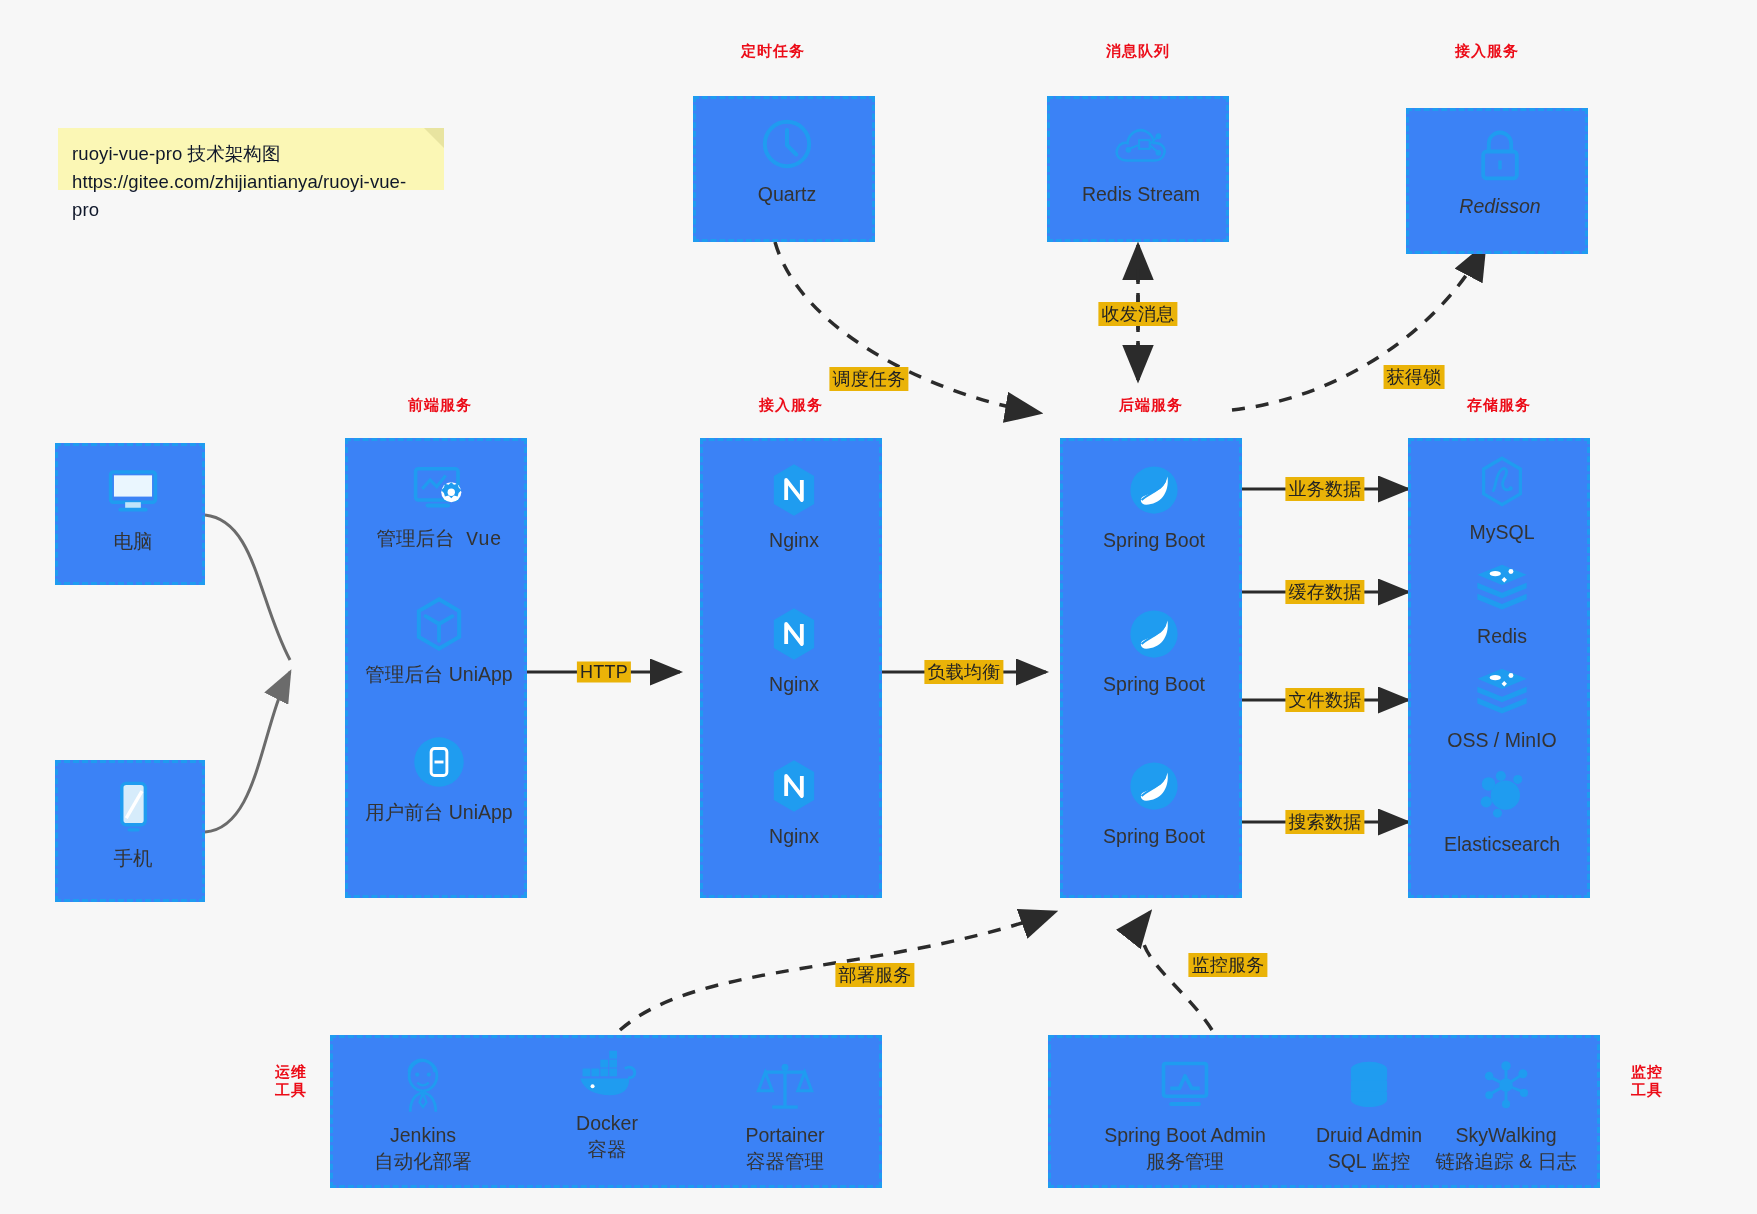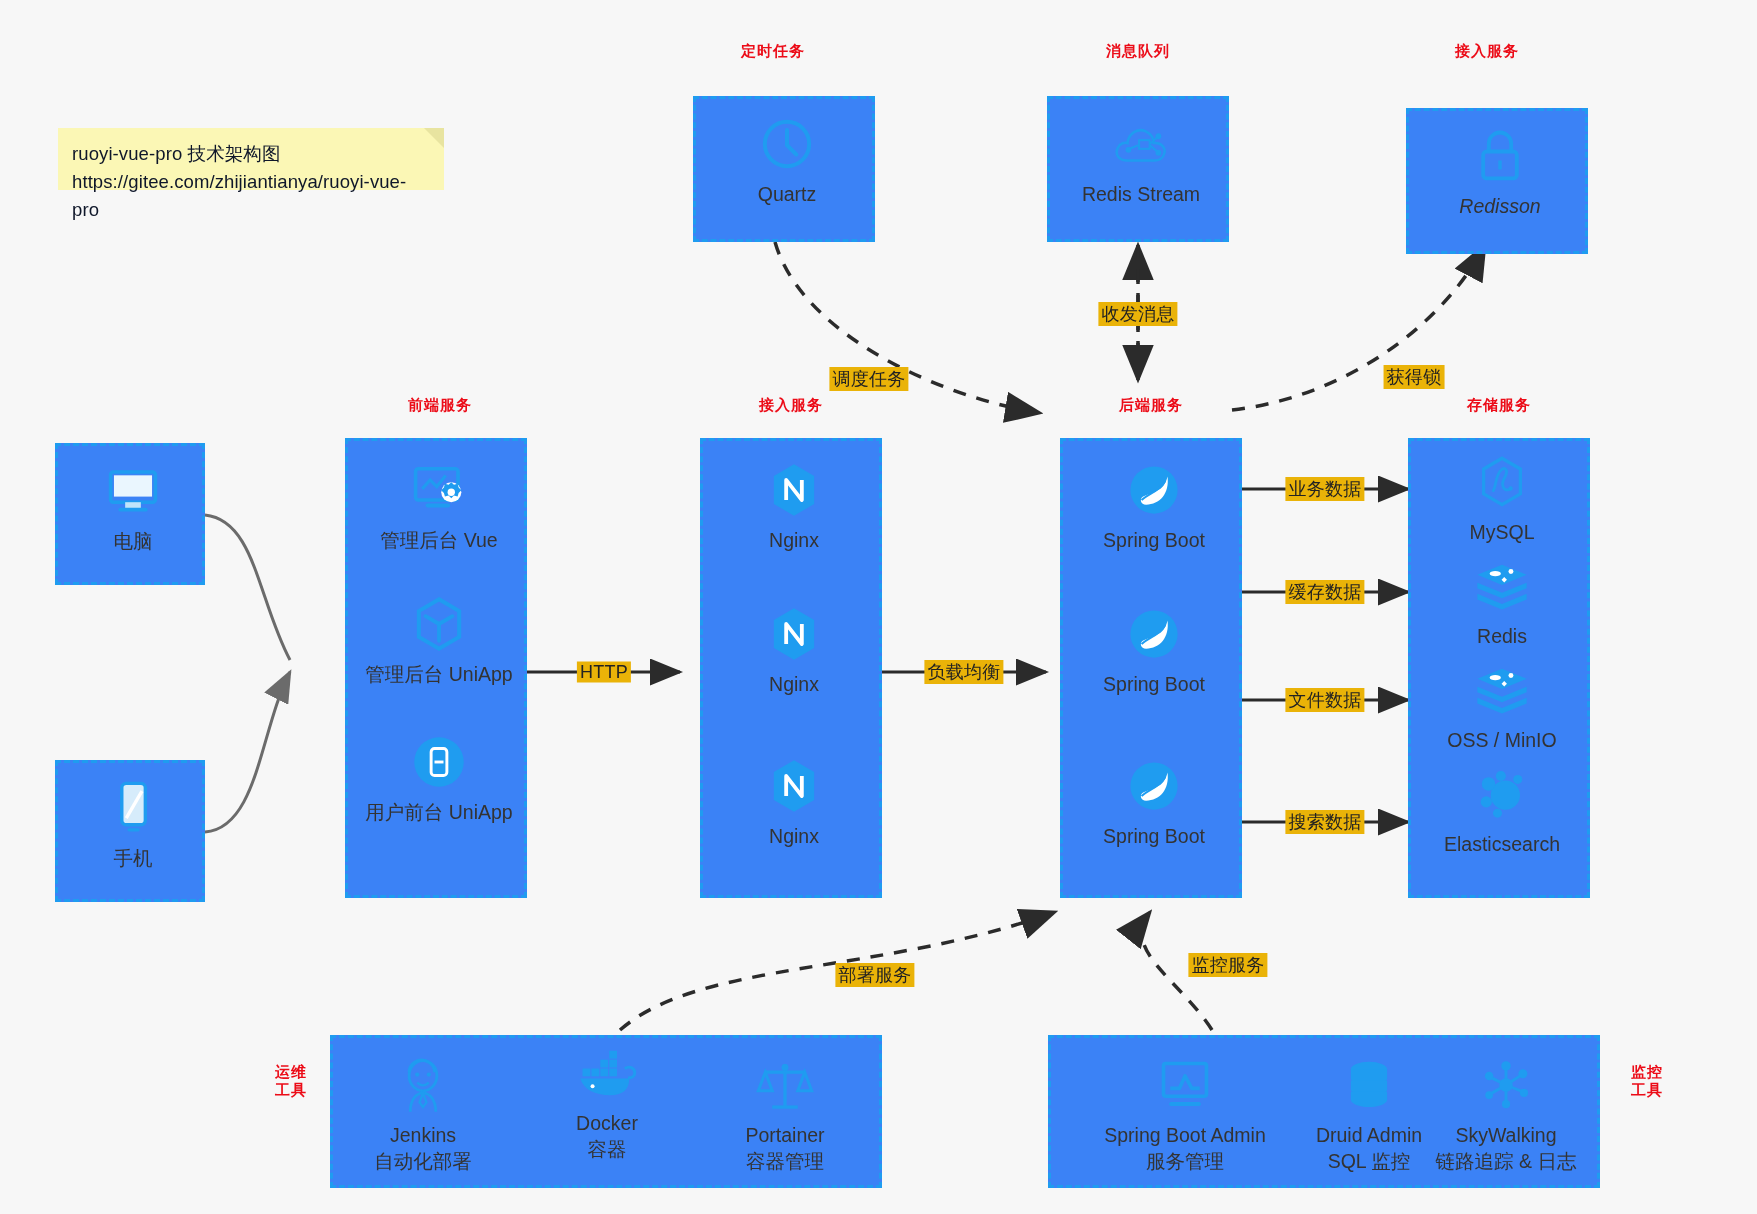--- a/index.html
+++ b/index.html
@@ -185,21 +185,21 @@
           <line x1="11" y1="34" x2="25" y2="10" stroke="#ffffff" stroke-width="3"></line>
           <rect x="12" y="43" width="11" height="3" rx="1.5" fill="#1f9cf0"></rect>
         </svg>
       </div>
       <div class="lbl">手机</div>
     </div>
   </div>
 
   <div class="grp-title" style="left:345px;top:396px;width:190px;">前端服务</div>
   <div class="box" style="left:345px;top:438px;width:182px;height:460px;">
-    <div class="node" style="left:11px;top:18px;">
+    <div class="node" style="left:11px;top:18px;font-family:Liberation Mono, monospace;">
       <div class="ico">
         <svg width="58" height="52" viewBox="0 0 52 46">
           <rect x="5" y="4" width="38" height="28" rx="2.5" fill="none" stroke="#1f9cf0" stroke-width="3.2"></rect>
           <polyline points="11,22 18,14 24,20 32,10" fill="none" stroke="#1f9cf0" stroke-width="2.8"></polyline>
           <rect x="14" y="35" width="22" height="3.6" rx="1.6" fill="#1f9cf0"></rect>
           <circle cx="37" cy="25" r="9" fill="#ffffff"></circle>
           <path d="M37 16 l2.4 2.4 3.3-.9 .9 3.3 2.4 2.4 -2.4 2.4 -.9 3.3 -3.3-.9 -2.4 2.4 -2.4-2.4 -3.3 .9 -.9-3.3 -2.4-2.4 2.4-2.4 .9-3.3 3.3 .9z" fill="#1f9cf0"></path>
           <circle cx="37" cy="25" r="3.3" fill="#ffffff"></circle>
         </svg>
       </div>

